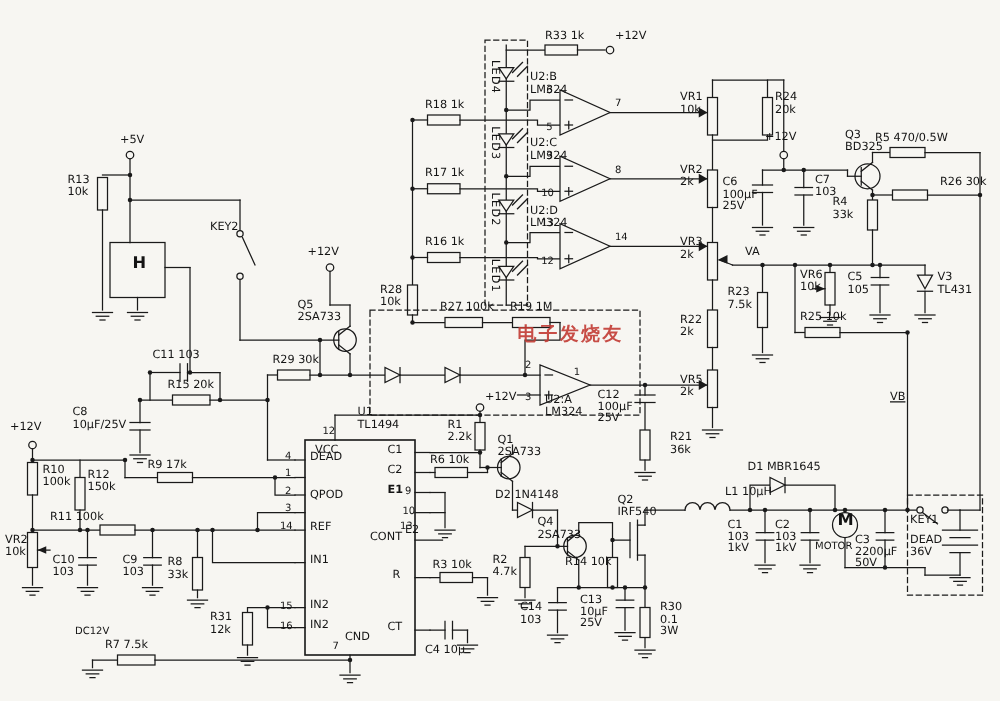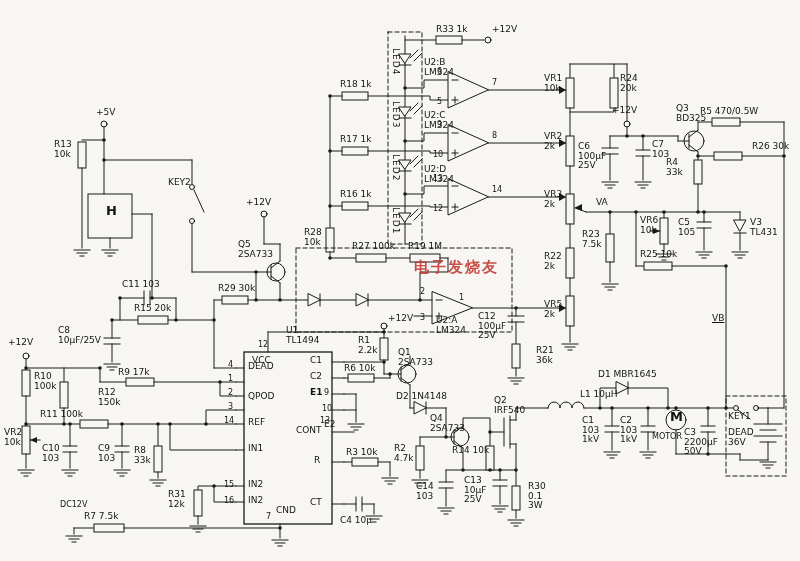--- a/index.html
+++ b/index.html
@@ -608,21 +608,21 @@
       <div class="lbl" style="left: 238px; top: 240px;">Q5
 2SA733</div>
       <div class="lbl" style="left: 218px; top: 284px;">R29 30k</div>
       <div class="lbl" style="left: 122px; top: 280px;">C11 103</div>
       <div class="lbl" style="left: 134px; top: 304px;">R15 20k</div>
       <div class="lbl" style="left: 58px; top: 326px;">C8
 10μF/25V</div>
       <div class="lbl" style="left: 8px; top: 338px;">+12V</div>
       <div class="lbl" style="left: 34px; top: 372px;">R10
 100k</div>
-      <div class="lbl" style="left: 70px; top: 388px; margin-left: 28px;">R12
+      <div class="lbl" style="left: 70px; top: 376px;">R12
 150k</div>
       <div class="lbl" style="left: 118px; top: 368px;">R9 17k</div>
       <div class="lbl" style="left: 40px; top: 410px;">R11 100k</div>
       <div class="lbl" style="left: 4px; top: 428px;">VR2
 10k</div>
       <div class="lbl" style="left: 42px; top: 444px;">C10
 103</div>
       <div class="lbl" style="left: 98px; top: 444px;">C9
 103</div>
       <div class="lbl" style="left: 134px; top: 446px;">R8

